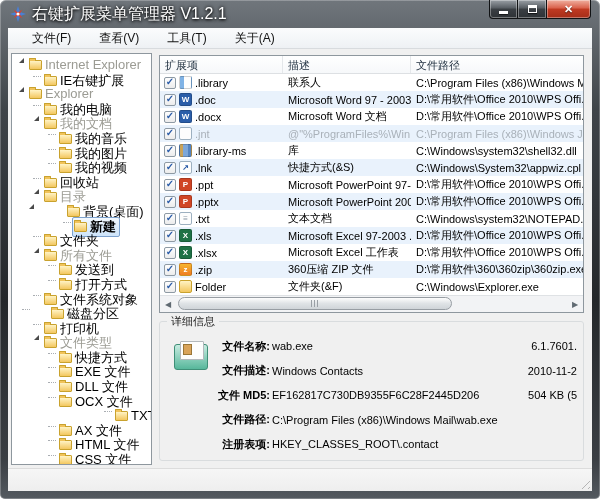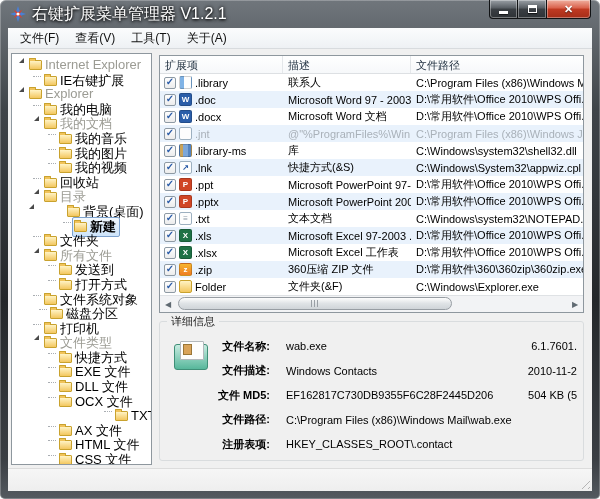--- a/index.html
+++ b/index.html
@@ -18,21 +18,21 @@
   .cbtn.min{width:29px;border-radius:0 0 0 4px;}
   .cbtn.max{width:28px;border-left:none;border-right:none;}
   .cbtn.close{width:45px;border-radius:0 0 4px 0;
     background:linear-gradient(#f0b0a0,#d9604a 45%,#c03a22 50%,#a52d18);}
   .glyph-min{width:9px;height:3px;background:#fff;margin-top:6px;box-shadow:0 1px 1px rgba(0,0,0,.6);}
   .glyph-max{width:9px;height:8px;border:1px solid #fff;border-top:3px solid #fff;box-shadow:0 1px 1px rgba(0,0,0,.6);}
   .glyph-close{font-size:11px;font-weight:bold;text-shadow:0 1px 1px rgba(0,0,0,.6);}
   
   .menubar{position:absolute;left:8px;top:28px;width:584px;height:21px;background:linear-gradient(#fbfcfd,#eef1f4);
     border-bottom:1px solid #d8dbde;display:flex;align-items:center;font-size:12px;color:#111;padding-left:4px;}
-  .menu-item{padding:2px 8px;cursor:default;}
+  .menu-item{padding:2px 8px;cursor:default;margin-left:12px;}
   
   .client{position:absolute;left:8px;top:49px;width:584px;height:419px;background:#f0f0f0;}
   
   .tree{position:absolute;left:3px;top:4px;width:141px;height:412px;background:#fff;border:1px solid #8e979e;
     overflow:hidden;padding-top:2px;}
   .titem{display:flex;align-items:flex-start;height:14.6px;font-size:13px;color:#000;white-space:nowrap;}
   .arrow{width:10px;height:10px;flex:none;position:relative;}
   .arrow.exp::after{content:"";position:absolute;left:2px;top:2px;width:0;height:0;
     border-left:5px solid transparent;border-bottom:5px solid #4a4a4a;}
   .arrow.hide::after{content:"";position:absolute;left:1px;top:5px;width:8px;border-top:1px dotted #a9adb2;}
@@ -89,21 +89,21 @@
   .legend{position:absolute;top:-8px;left:7px;background:#f0f0f0;padding:0 4px;font-size:11px;color:#1c1c1c;}
   .dicon{position:absolute;left:14px;top:22px;width:34px;height:26px;border:1px solid #3f8f77;border-radius:3px;
     background:linear-gradient(#c8ece1,#57b79b);}
   .dicon::before{content:"";position:absolute;left:5px;top:-4px;width:22px;height:17px;background:#fdfdfd;
     border:1px solid #b3b8bc;border-radius:1px;}
   .dicon::after{content:"";position:absolute;left:8px;top:-1px;width:7px;height:9px;background:#d9a35a;
     border:1px solid #9a7637;}
   .dfields{position:absolute;left:0;top:12px;width:100%;padding-right:6px;}
   .dfield{display:flex;align-items:center;height:24.5px;font-size:11px;}
   .dlabel{width:110px;flex:none;text-align:right;font-weight:bold;color:#000;}
-  .dvalue{margin-left:16px;flex:1;white-space:nowrap;overflow:hidden;}
+  .dvalue{margin-left:2px;flex:1;white-space:nowrap;overflow:hidden;}
   .dright{flex:none;white-space:nowrap;text-align:right;}
   
   .statusbar{position:absolute;left:8px;top:468px;width:584px;height:23px;background:linear-gradient(#f6f6f6,#eeeeee);
     border-top:1px solid #dcdcdc;}
   .grip{position:absolute;right:2px;bottom:2px;width:12px;height:12px;
     background:repeating-linear-gradient(135deg,transparent 0 3px,#b4b4b4 3px 4px);
     clip-path:polygon(100% 0,100% 100%,0 100%);}
 </style>
 </head>
 <body>
@@ -252,21 +252,21 @@
             <span class="tlabel">打开方式</span>
           </span>
         </div>
         <div class="titem" style="padding-left: 20px;">
           <span class="arrow hide"></span>
           <span class="tgroup">
             <span class="tfolder"></span>
             <span class="tlabel">文件系统对象</span>
           </span>
         </div>
-        <div class="titem" style="padding-left: 26px;">
+        <div class="titem" style="padding-left: 9px; gap: 18px;">
           <span class="arrow hide"></span>
           <span class="tgroup">
             <span class="tfolder"></span>
             <span class="tlabel">磁盘分区</span>
           </span>
         </div>
         <div class="titem" style="padding-left: 20px;">
           <span class="arrow hide"></span>
           <span class="tgroup">
             <span class="tfolder"></span>

